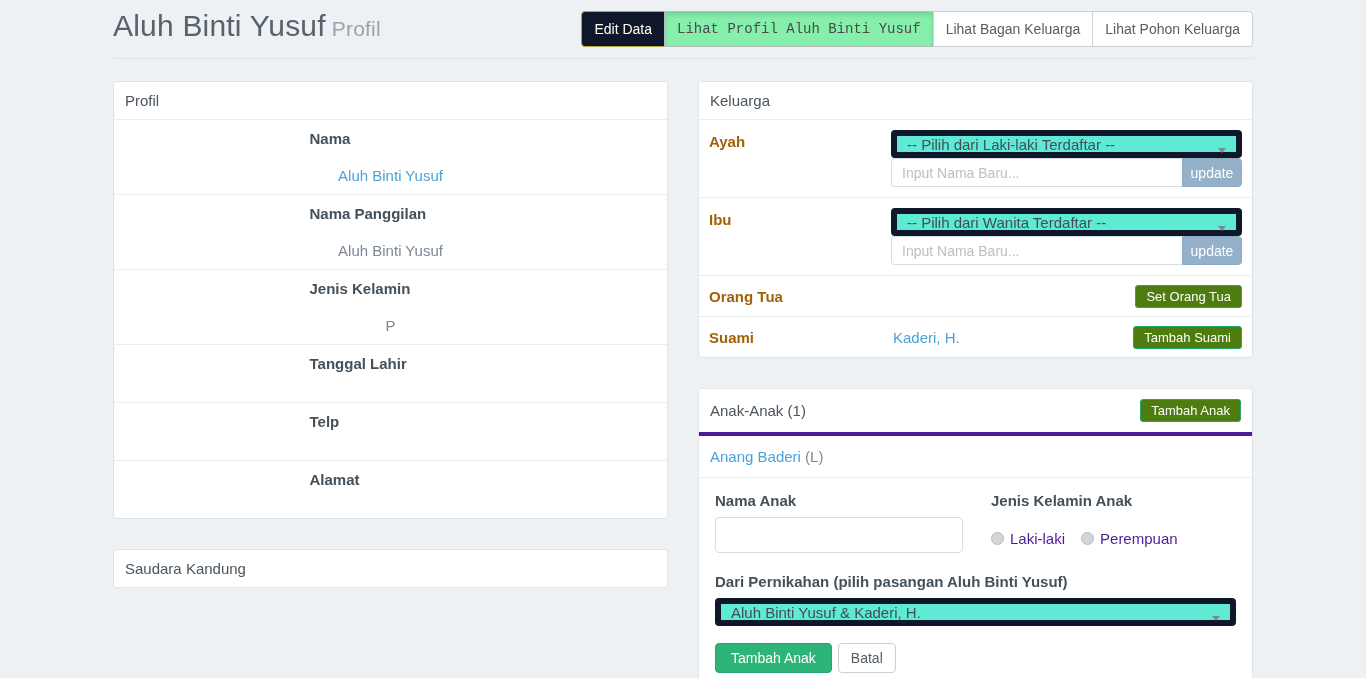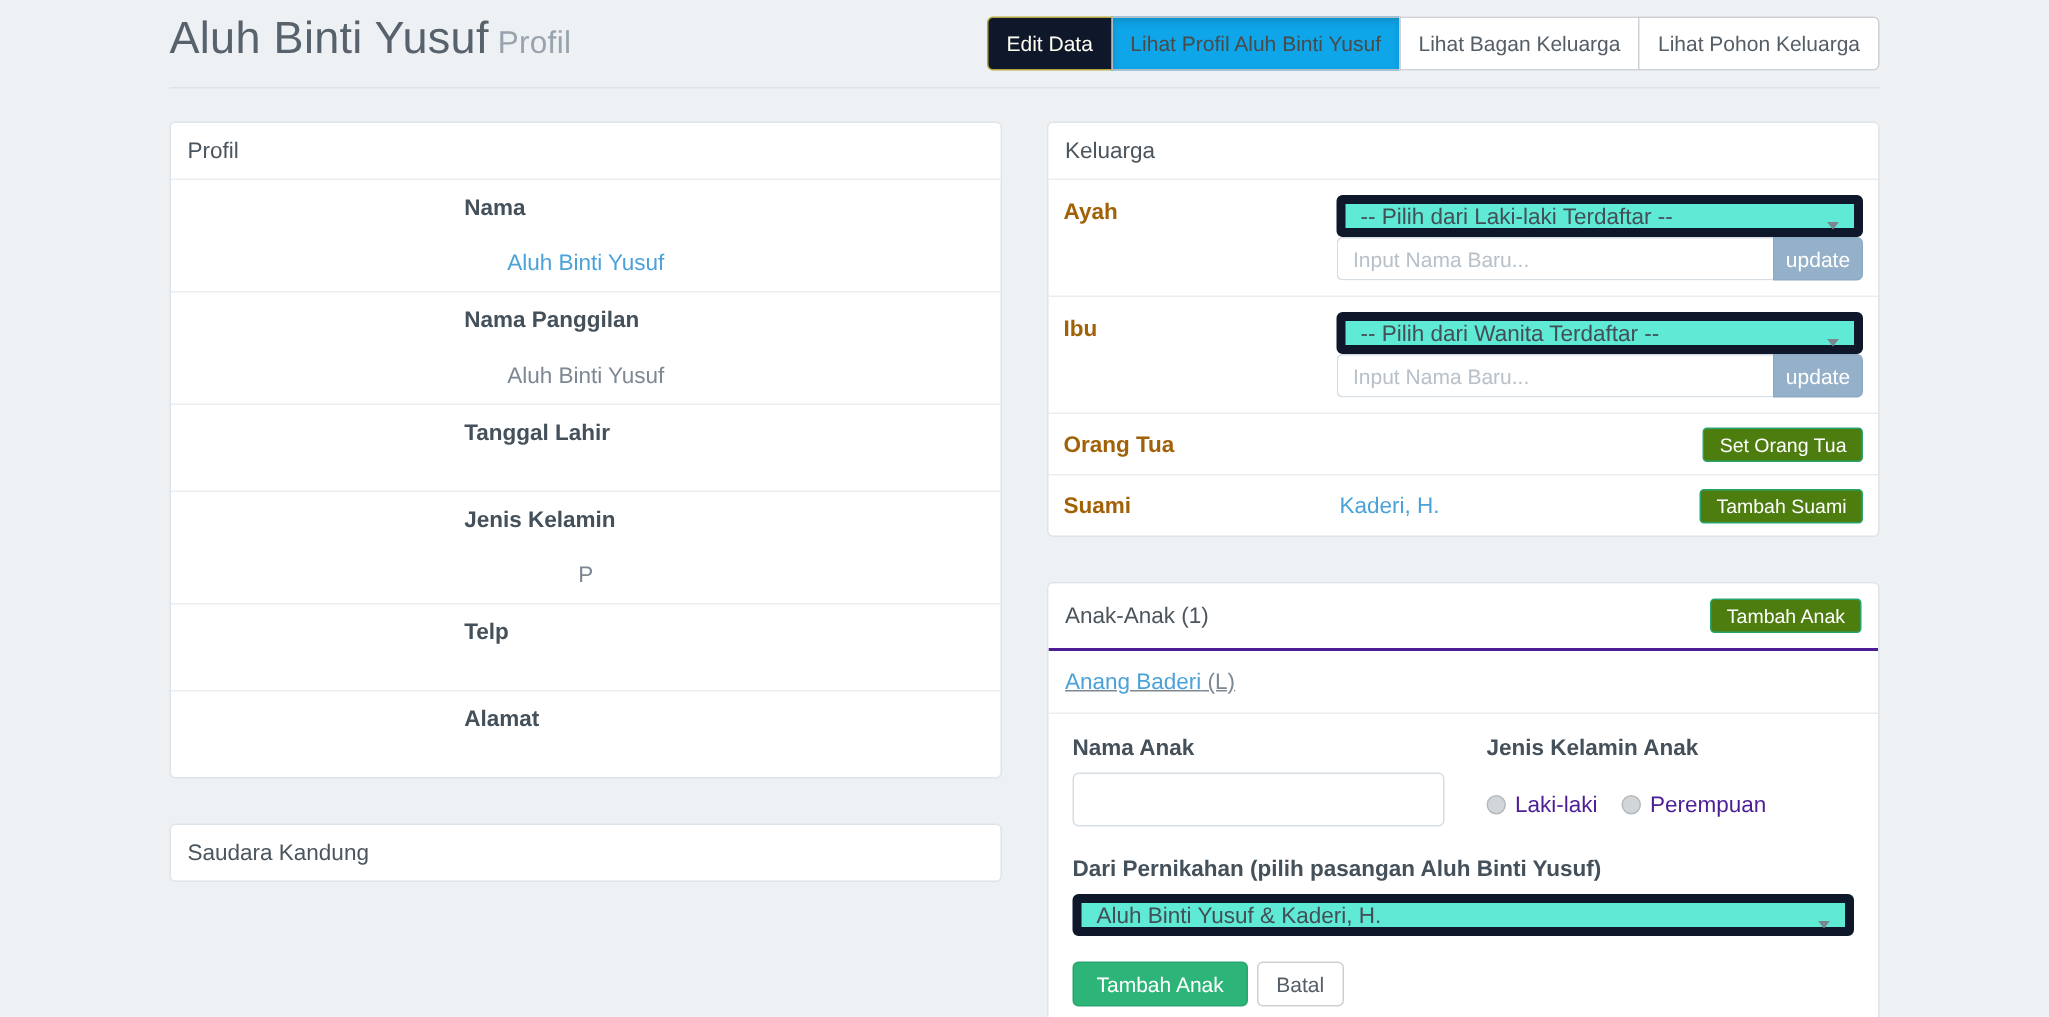--- a/index.html
+++ b/index.html
@@ -25,22 +25,22 @@
   .btn-group { display: inline-flex; margin-top: 5px; }
   .tbtn {
     font-size: 14px; padding: 7px 12px; line-height: 20px;
     background: #fff; border: 1px solid #cfd2d5; color: #555e66;
     cursor: pointer; margin-left: -1px; white-space: nowrap;
     font-family: inherit;
   }
   .tbtn:first-child { border-radius: 4px 0 0 4px; margin-left: 0; }
   .tbtn:last-child { border-radius: 0 4px 4px 0; }
   .tbtn.olive { background: #0f172a; border-color: #b3a53d; color: #fffef2; }
-  .tbtn.active { background: #0ea5e9; border-color: #b9bcbf; color: #4a4a4a;
-                 box-shadow: inset 0 3px 5px rgba(0,0,0,.125); }
+  .tbtn.active { background: #86efac; border-color: #b9bcbf; color: #4a4a4a;
+                 box-shadow: inset 0 3px 5px rgba(0,0,0,.125); font-family: Liberation Mono, monospace; }
 
   hr.title-rule { border: none; border-top: 1px solid #dde3e9; margin: 9px 0 22px; }
 
   
   .row { display: flex; gap: 30px; align-items: flex-start; }
   .col { width: 555px; }
 
   .panel {
     background: #fff; border: 1px solid #dde4ea; border-radius: 4px;
     margin-bottom: 30px; overflow: hidden;
@@ -86,21 +86,21 @@
   .krow.flat { align-items: center; min-height: 41px; padding: 6px 10px; }
   .krow.flat .klabel { padding-top: 0; }
   .kvalue { flex: 1; font-size: 15px; }
   .btn-green-sm {
     background: #4d7c0f; border: 1px solid #28a56e; color: #fff;
     font-size: 13px; padding: 3px 10px; border-radius: 3px; cursor: pointer;
     white-space: nowrap; font-family: inherit;
   }
 
   
-  .child-row { border-top: 2px solid #4c1d95; padding: 12px 11px; font-size: 15px; color: #7d8893; text-decoration: underline; }
+  .child-row { border-top: 4px solid #4c1d95; padding: 12px 11px; font-size: 15px; color: #7d8893; }
   .anak-form { border-top: 1px solid #e9eef2; padding: 14px 16px 20px; }
   .form-cols { display: flex; gap: 28px; }
   .fcol-left { width: 248px; }
   .fcol-right { flex: 1; }
   .flabel { font-weight: bold; color: #44505a; font-size: 15px; display: block; }
   .nama-input {
     width: 248px; height: 36px; border: 1px solid #d6dde3; border-radius: 4px;
     margin-top: 8px; padding: 0 10px; font-size: 15px; color: #434e57;
     font-family: inherit; outline: none;
   }
@@ -151,26 +151,26 @@
         <div class="ptable">
           <div class="prow">
             <div class="plabel">Nama</div>
             <div class="pvalue"><a class="link">Aluh Binti Yusuf</a></div>
           </div>
           <div class="prow">
             <div class="plabel">Nama Panggilan</div>
             <div class="pvalue">Aluh Binti Yusuf</div>
           </div>
           <div class="prow">
+            <div class="plabel">Jenis Kelamin</div>
+            <div class="pvalue">P</div>
+          </div>
+          <div class="prow">
             <div class="plabel">Tanggal Lahir</div>
             <div class="pvalue"></div>
-          </div>
-          <div class="prow">
-            <div class="plabel">Jenis Kelamin</div>
-            <div class="pvalue">P</div>
           </div>
           <div class="prow">
             <div class="plabel">Telp</div>
             <div class="pvalue"></div>
           </div>
           <div class="prow">
             <div class="plabel">Alamat</div>
             <div class="pvalue"></div>
           </div>
         </div>

